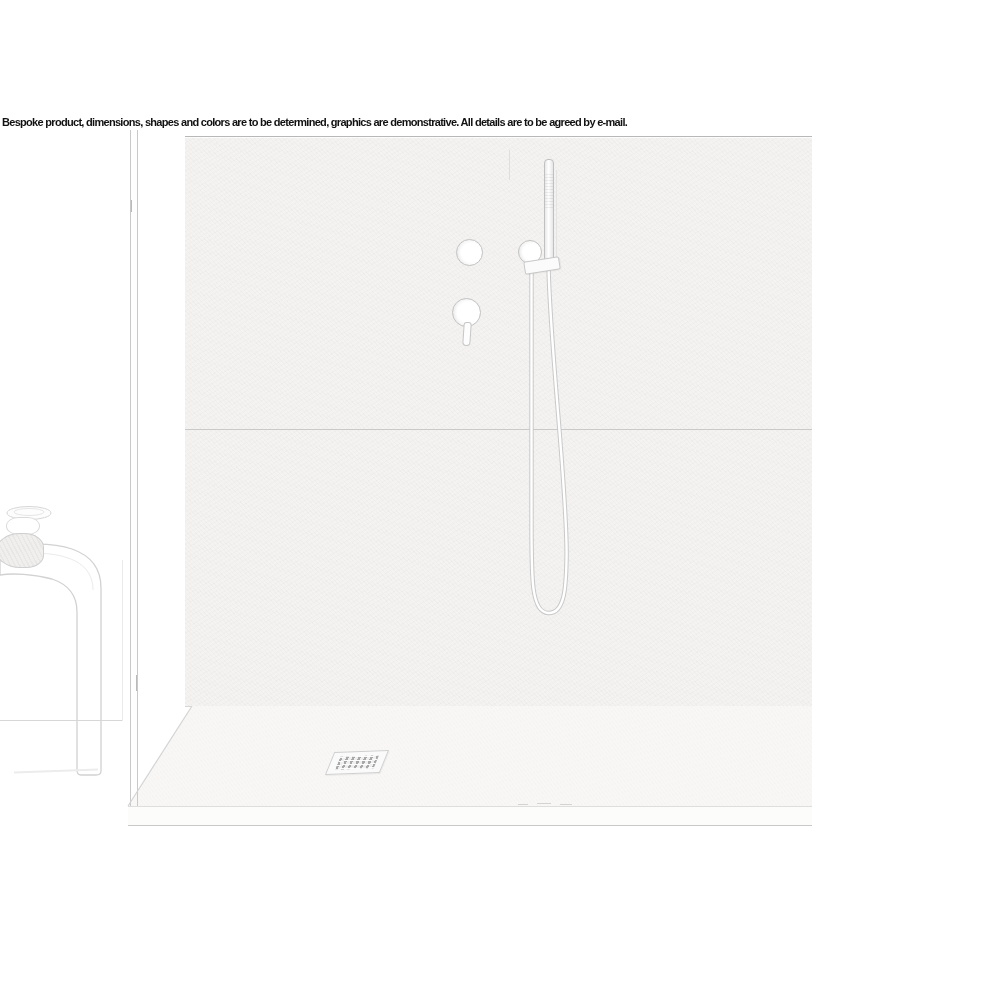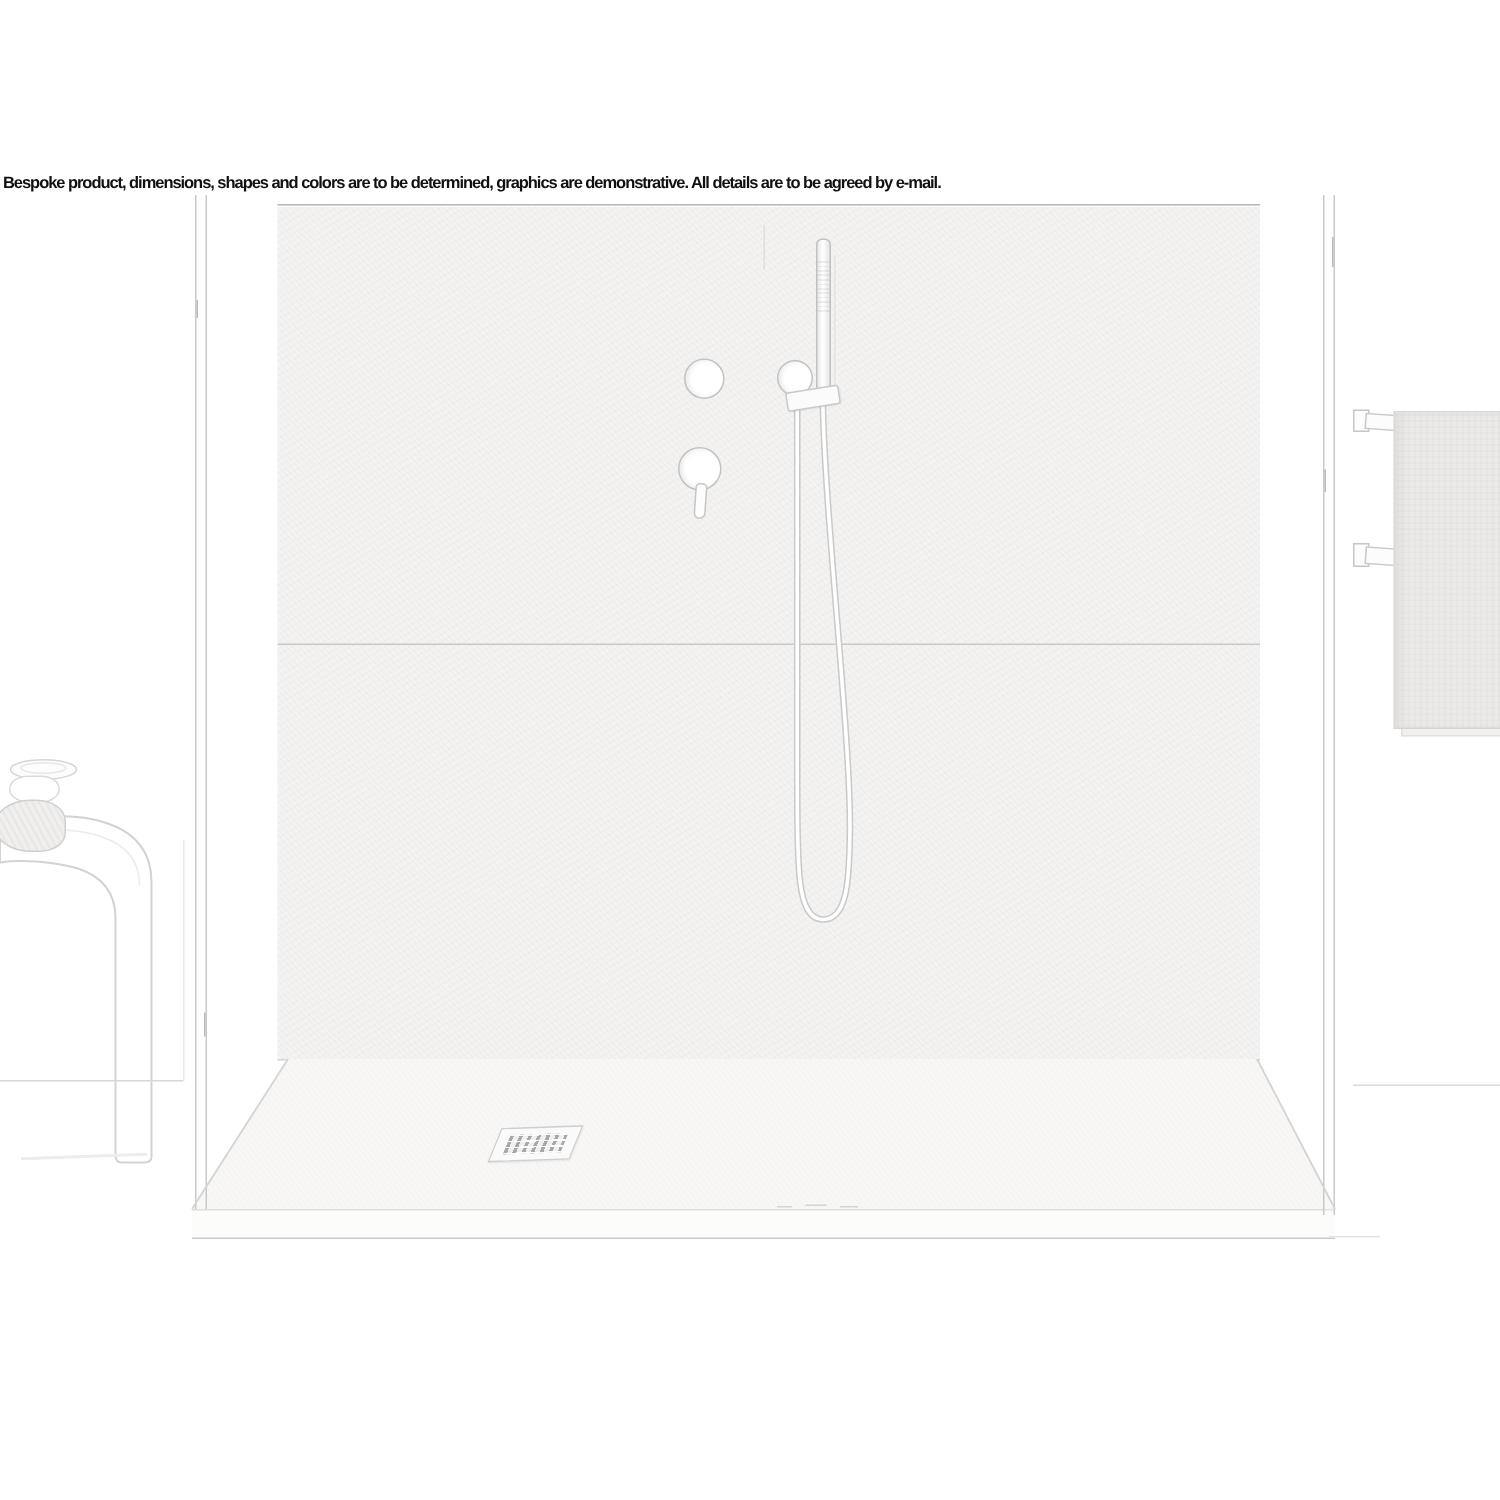--- a/index.html
+++ b/index.html
@@ -1,17 +1,17 @@
 <!DOCTYPE html>
 <html style="--background: #ffffff; --text: #111111; --wall_fill: #f4f3f1; --tray_fill: #f8f7f5; --towel_fill: #ebeae8; --line_strong: #b8b8b8; --line_mid: #c9c9c9; --line_soft: #d6d6d6; --grate_slot: #a8a8a8;"><head>
 <meta charset="utf-8">
 <style>
   html,body{margin:0;padding:0;background:#fff;}
   #stage{
-    position:relative;width:1000px;height:1000px;background:var(--background,#ffffff);
+    position:relative;width:812px;height:1000px;background:var(--background,#ffffff);
     overflow:hidden;font-family:"Liberation Sans",sans-serif;
   }
   .abs{position:absolute;}
 
   
   #banner{
     left:2px;top:116px;width:996px;
     font-size:11px;font-weight:bold;letter-spacing:-0.7px;
     color:var(--text,#111111);white-space:nowrap;
   }

